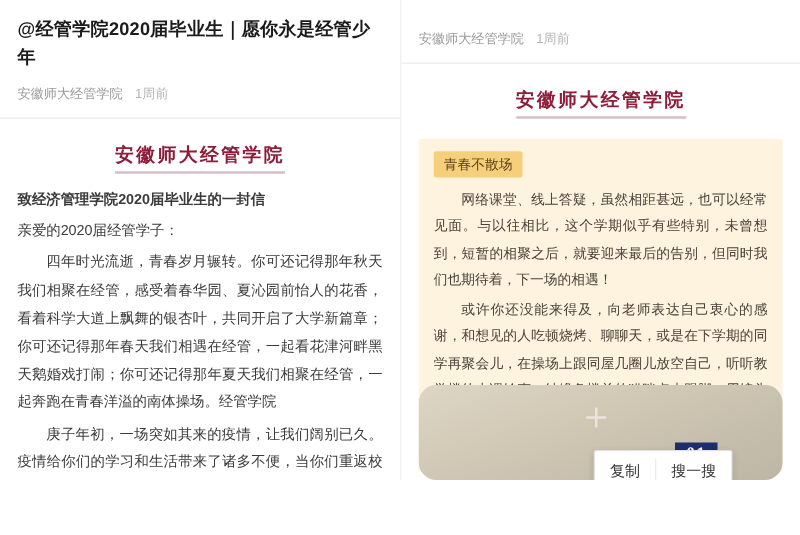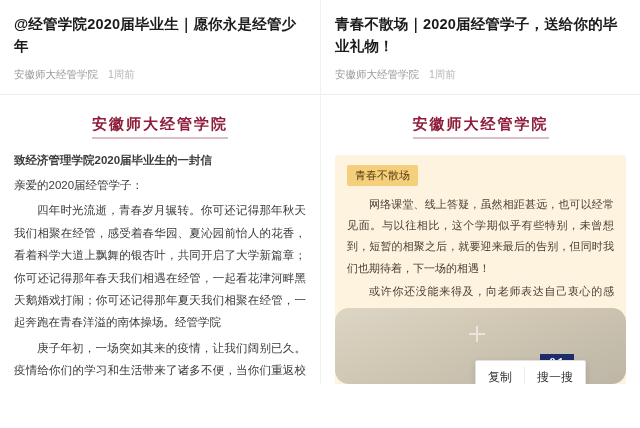--- a/index.html
+++ b/index.html
@@ -207,21 +207,20 @@
 
       <p class="para center bold">致经济管理学院2020届毕业生的一封信</p>
       <p class="para">亲爱的2020届经管学子：</p>
       <p class="para indent">四年时光流逝，青春岁月辗转。你可还记得那年秋天我们相聚在经管，感受着春华园、夏沁园前怡人的花香，看着科学大道上飘舞的银杏叶，共同开启了大学新篇章；你可还记得那年春天我们相遇在经管，一起看花津河畔黑天鹅婚戏打闹；你可还记得那年夏天我们相聚在经管，一起奔跑在青春洋溢的南体操场。经管学院</p>
       <p class="para indent">庚子年初，一场突如其来的疫情，让我们阔别已久。疫情给你们的学习和生活带来了诸多不便，当你们重返校园，却将与经管挥手告别。</p>
     </div>
   </div>
 
   <div class="pane pane-right">
     <div class="art-head">
-      <div class="art-title">青春不散场｜2020届经管学子，送给你的毕业礼物！</div>
       <div class="art-meta">
         <span class="account">安徽师大经管学院</span>
         <span class="time">1周前</span>
       </div>
     </div>
     <div class="divider"></div>
 
     <div class="body-wrap">
       <div class="banner">
         <div class="banner-text">安徽师大经管学院</div>

